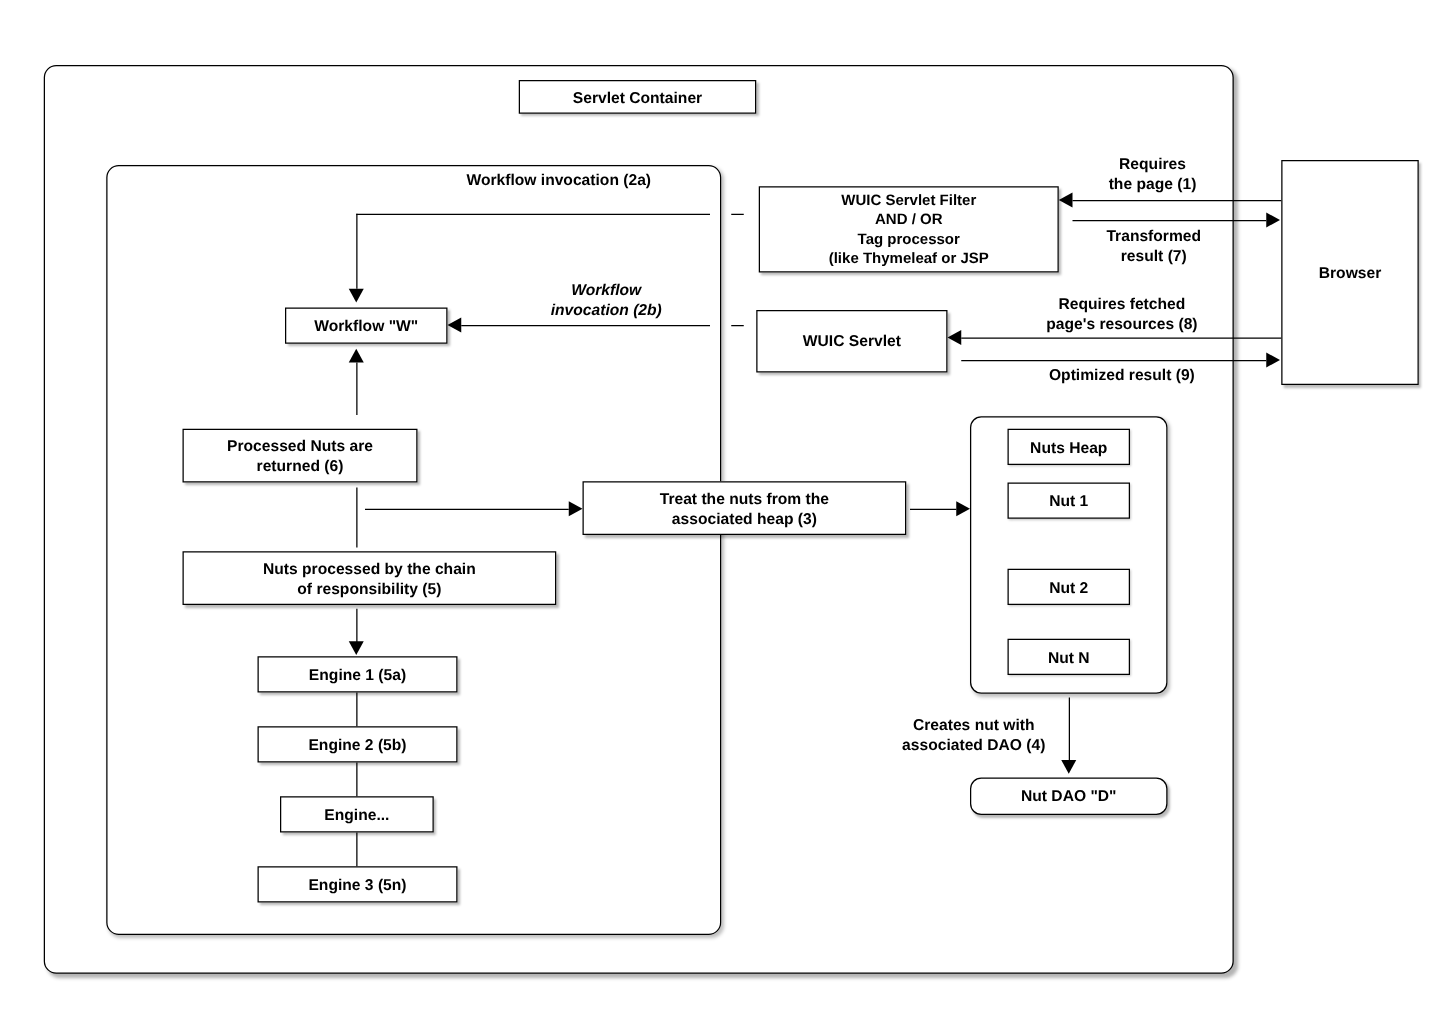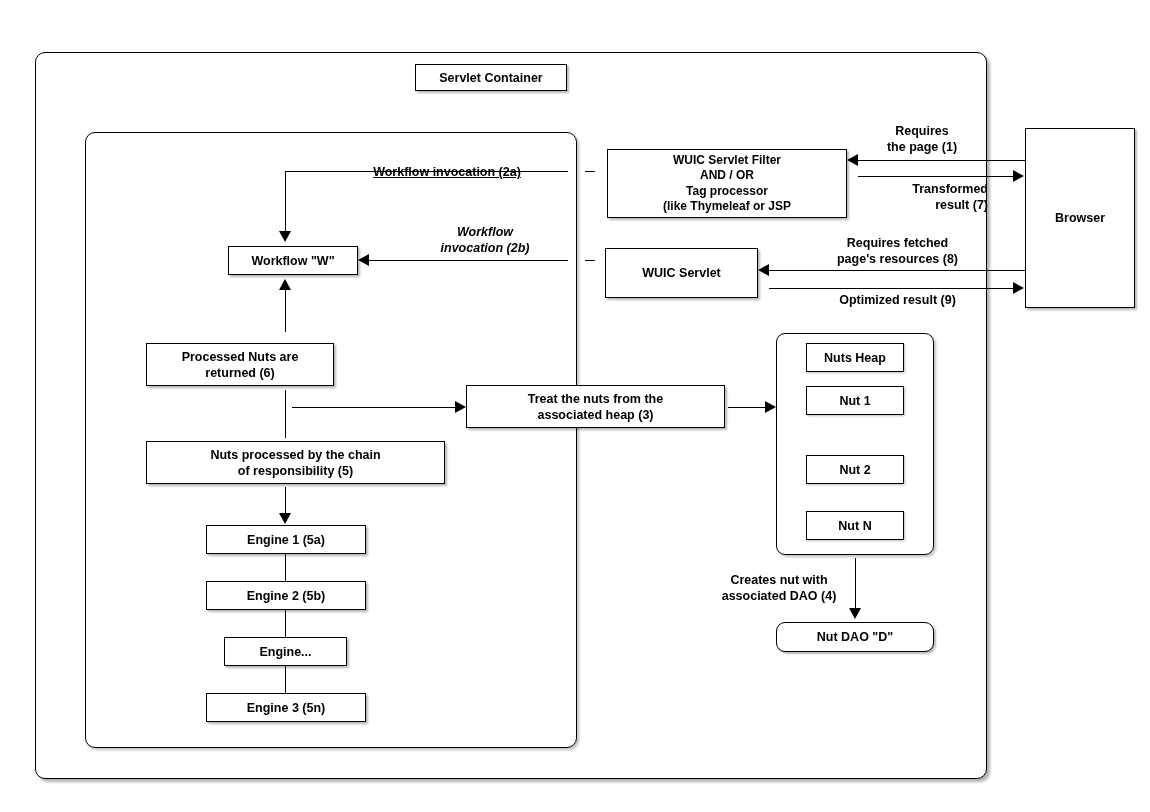--- a/index.html
+++ b/index.html
@@ -55,21 +55,21 @@
   
   .label {
     position: absolute;
     font-size: 12.5px;
     font-weight: bold;
     color: #000000;
     line-height: 1.25;
     white-space: pre-line;
     text-align: center;
   }
-  .label.left { text-align: right; }
+  .label.left { text-align: center; }
   
   .hline {
     position: absolute;
     height: 0;
     border-top: 1.5px solid #000;
   }
   .vline {
     position: absolute;
     width: 0;
     border-left: 1.5px solid #000;
@@ -92,21 +92,21 @@
 </style>
 </head>
 <body>
 
 <div id="canvas">
 
   <div class="container-outer" style="left:35px; top:52px; width:952px; height:727px;"></div>
 
   <div class="container-inner" style="left:85px; top:132px; width:492px; height:616px;"></div>
 
-  <div class="node" style="left:415px; top:64px; width:152px; height:27px;">Servlet Container</div>
+  <div class="node" style="left:415px; top:64px; width:190px; height:27px;">Servlet Container</div>
 
   <div class="node" style="left:605px; top:248px; width:153px; height:50px;">WUIC Servlet</div>
 
   <div class="node" style="left:607px; top:149px; width:240px; height:69px; font-size:12px;">WUIC Servlet Filter
 AND / OR
 Tag processor
 (like Thymeleaf or JSP</div>
 
   <div class="node" style="left:1025px; top:128px; width:110px; height:180px;">Browser</div>
 
@@ -150,21 +150,21 @@
 page's resources (8)</div>
 
   <div class="hline" style="left:769px; top:288px; width:244px;"></div>
   <div class="arrow-right" style="left:1013px; top:282px;"></div>
   <div class="label" style="left:790px; top:293px; width:215px;">Optimized result (9)</div>
 
   <div class="hline" style="left:285px; top:171px; width:283px;"></div>
   <div class="vline" style="left:285px; top:171px; height:60px;"></div>
   <div class="arrow-down" style="left:279px; top:231px;"></div>
   <div class="dash" style="left:585px; top:171px;"></div>
-  <div class="label" style="left:357px; top:165px; width:180px;text-decoration:underline;">Workflow invocation (2a)</div>
+  <div class="label" style="left:357px; top:137px; width:180px;">Workflow invocation (2a)</div>
 
   <div class="hline" style="left:369px; top:260px; width:199px;"></div>
   <div class="arrow-left" style="left:358px; top:254px;"></div>
   <div class="dash" style="left:585px; top:260px;"></div>
   <div class="label" style="left:420px; top:225px; width:130px;font-style:italic;">Workflow
 invocation (2b)</div>
 
   <div class="vline" style="left:285px; top:290px; height:42px;"></div>
   <div class="arrow-up" style="left:279px; top:279px;"></div>
 

